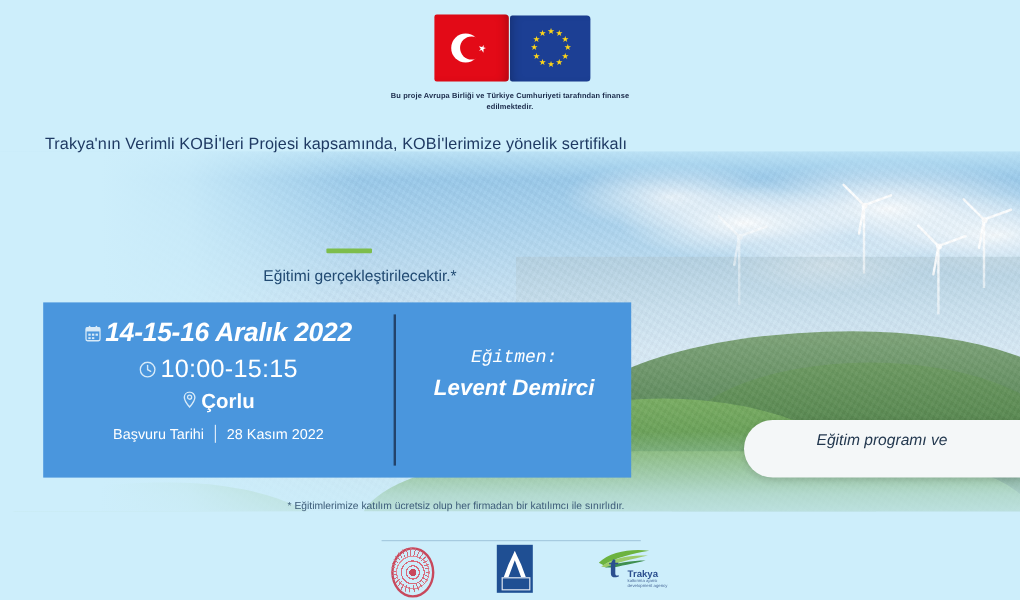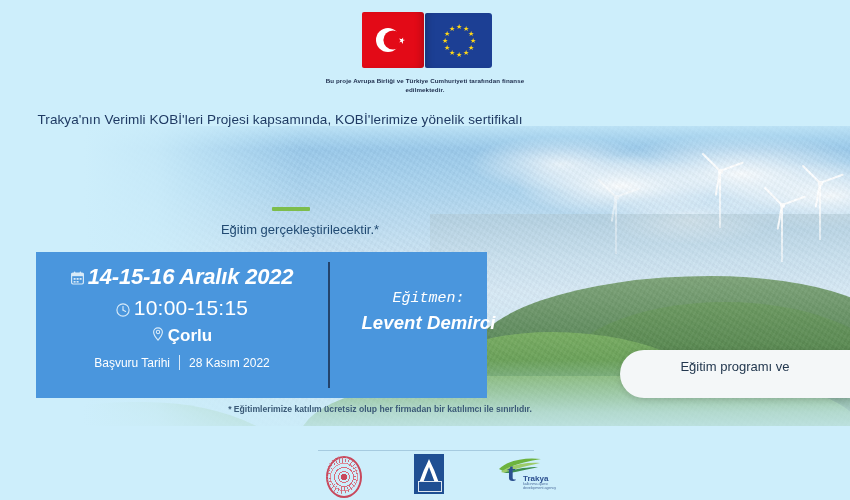--- a/index.html
+++ b/index.html
@@ -119,21 +119,21 @@
   .banner-iso{font-size:24px;font-weight:bold;letter-spacing:.3px;margin-top:6px;}
   .banner-sub{font-size:20.5px;font-weight:bold;letter-spacing:-.1px;margin-top:2px;}
   .green-accent{position:absolute;left:272px;top:207px;width:38px;height:4px;background:#7dbd4c;border-radius:1px;}
   .subline{
     position:absolute;left:0;top:222px;width:600px;text-align:center;
     font-size:13px;color:#214a72;
   }
 
   
   .panel{
-    position:absolute;left:36px;top:252px;width:451px;height:146px;
+    position:absolute;left:36px;top:252px;width:490px;height:146px;
     background:#4a96dd;
   }
   .panel-left{position:absolute;left:0;top:0;width:292px;height:146px;text-align:center;color:#fff;}
   .divider{position:absolute;left:292px;top:10px;width:2px;height:126px;background:#1c3557;opacity:.85;}
   .panel-right{position:absolute;left:294px;top:0;width:197px;height:146px;text-align:center;color:#fff;}
 
   .row-date{margin-top:12px;font-size:22px;font-weight:bold;font-style:italic;letter-spacing:-.2px;}
   .row-time{margin-top:5px;font-size:21px;letter-spacing:.2px;}
   .row-place{margin-top:4px;font-size:17px;font-weight:bold;}
   .row-apply{margin-top:9px;font-size:12px;}
@@ -143,28 +143,28 @@
   .trainer-label{margin-top:38px;font-size:15px;font-style:italic;font-family:Liberation Mono, monospace;}
   .trainer-name{margin-top:5px;font-size:18.5px;font-weight:bold;font-style:italic;letter-spacing:.1px;}
 
   
   .cta{
     position:absolute;left:620px;top:350px;width:230px;height:48px;
     background:#f4f7f8;border-radius:26px 0 0 26px;
     box-shadow:0 2px 6px rgba(0,0,0,.14);
     text-align:center;color:#23384f;
   }
-  .cta-l1{margin-top:9px;font-size:13px;}
+  .cta-l1{margin-top:9px;font-size:13px;font-style:italic;}
   .cta-l2{margin-top:2px;font-size:13px;font-style:italic;}
   .cta-l2 b{font-style:italic;font-weight:bold;}
 
   
   .footnote{
-    position:absolute;left:0;top:404px;width:760px;text-align:center;
-    font-size:8.6px;color:#3b5a77;font-weight:bold;
+    position:absolute;left:0;top:416px;width:760px;text-align:center;
+    font-size:8.6px;color:#3b5a77;
   }
 
   
   .footer{position:absolute;left:0;top:452px;width:850px;height:48px;background:#cdeefb;}
   .logo{position:absolute;top:0;}
   .logo-moe{left:322px;width:40px;height:44px;}
   .seal{position:absolute;left:4px;top:4px;width:32px;height:38px;border-radius:50%;
     border:2px solid #c8485c;
     background:
       radial-gradient(circle at 50% 50%, #c8485c 0 3px, rgba(255,255,255,0) 3px 5px, #d9697a 5px 6px, rgba(255,255,255,0) 6px 9px, #d9697a 9px 10px, rgba(255,255,255,0) 10px 13px, #e08a97 13px 14px, rgba(255,255,255,0) 14px 20px);}
@@ -257,21 +257,21 @@
         <span class="eu-star" style="left:45px;top:24px;">★</span>
         <span class="eu-star" style="left:43px;top:17px;">★</span>
         <span class="eu-star" style="left:38px;top:12px;">★</span>
       </div>
     </div>
     <div class="flag-caption">Bu proje Avrupa Birliği ve Türkiye Cumhuriyeti tarafından finanse edilmektedir.</div>
     <div class="intro">Trakya'nın Verimli KOBİ'leri Projesi kapsamında, KOBİ'lerimize yönelik sertifikalı</div>
   </div>
 
   <div class="green-accent"></div>
-  <div class="subline">Eğitim gerçekleştirilecektir.*</div>
+  <div class="subline">Eğitimi gerçekleştirilecektir.*</div>
 
   <div class="panel">
     <div class="panel-left">
 
       <div class="row-date">
         <span class="ico">
           <svg width="13" height="14" viewBox="0 0 13 14">
             <rect x="0.6" y="2" width="11.8" height="11" rx="1.4" fill="none" stroke="#d7eaf8" stroke-width="1.2"></rect>
             <rect x="0.6" y="2" width="11.8" height="3.2" fill="#d7eaf8"></rect>
             <rect x="3" y="0.4" width="1.3" height="3" rx="0.6" fill="#d7eaf8"></rect>

